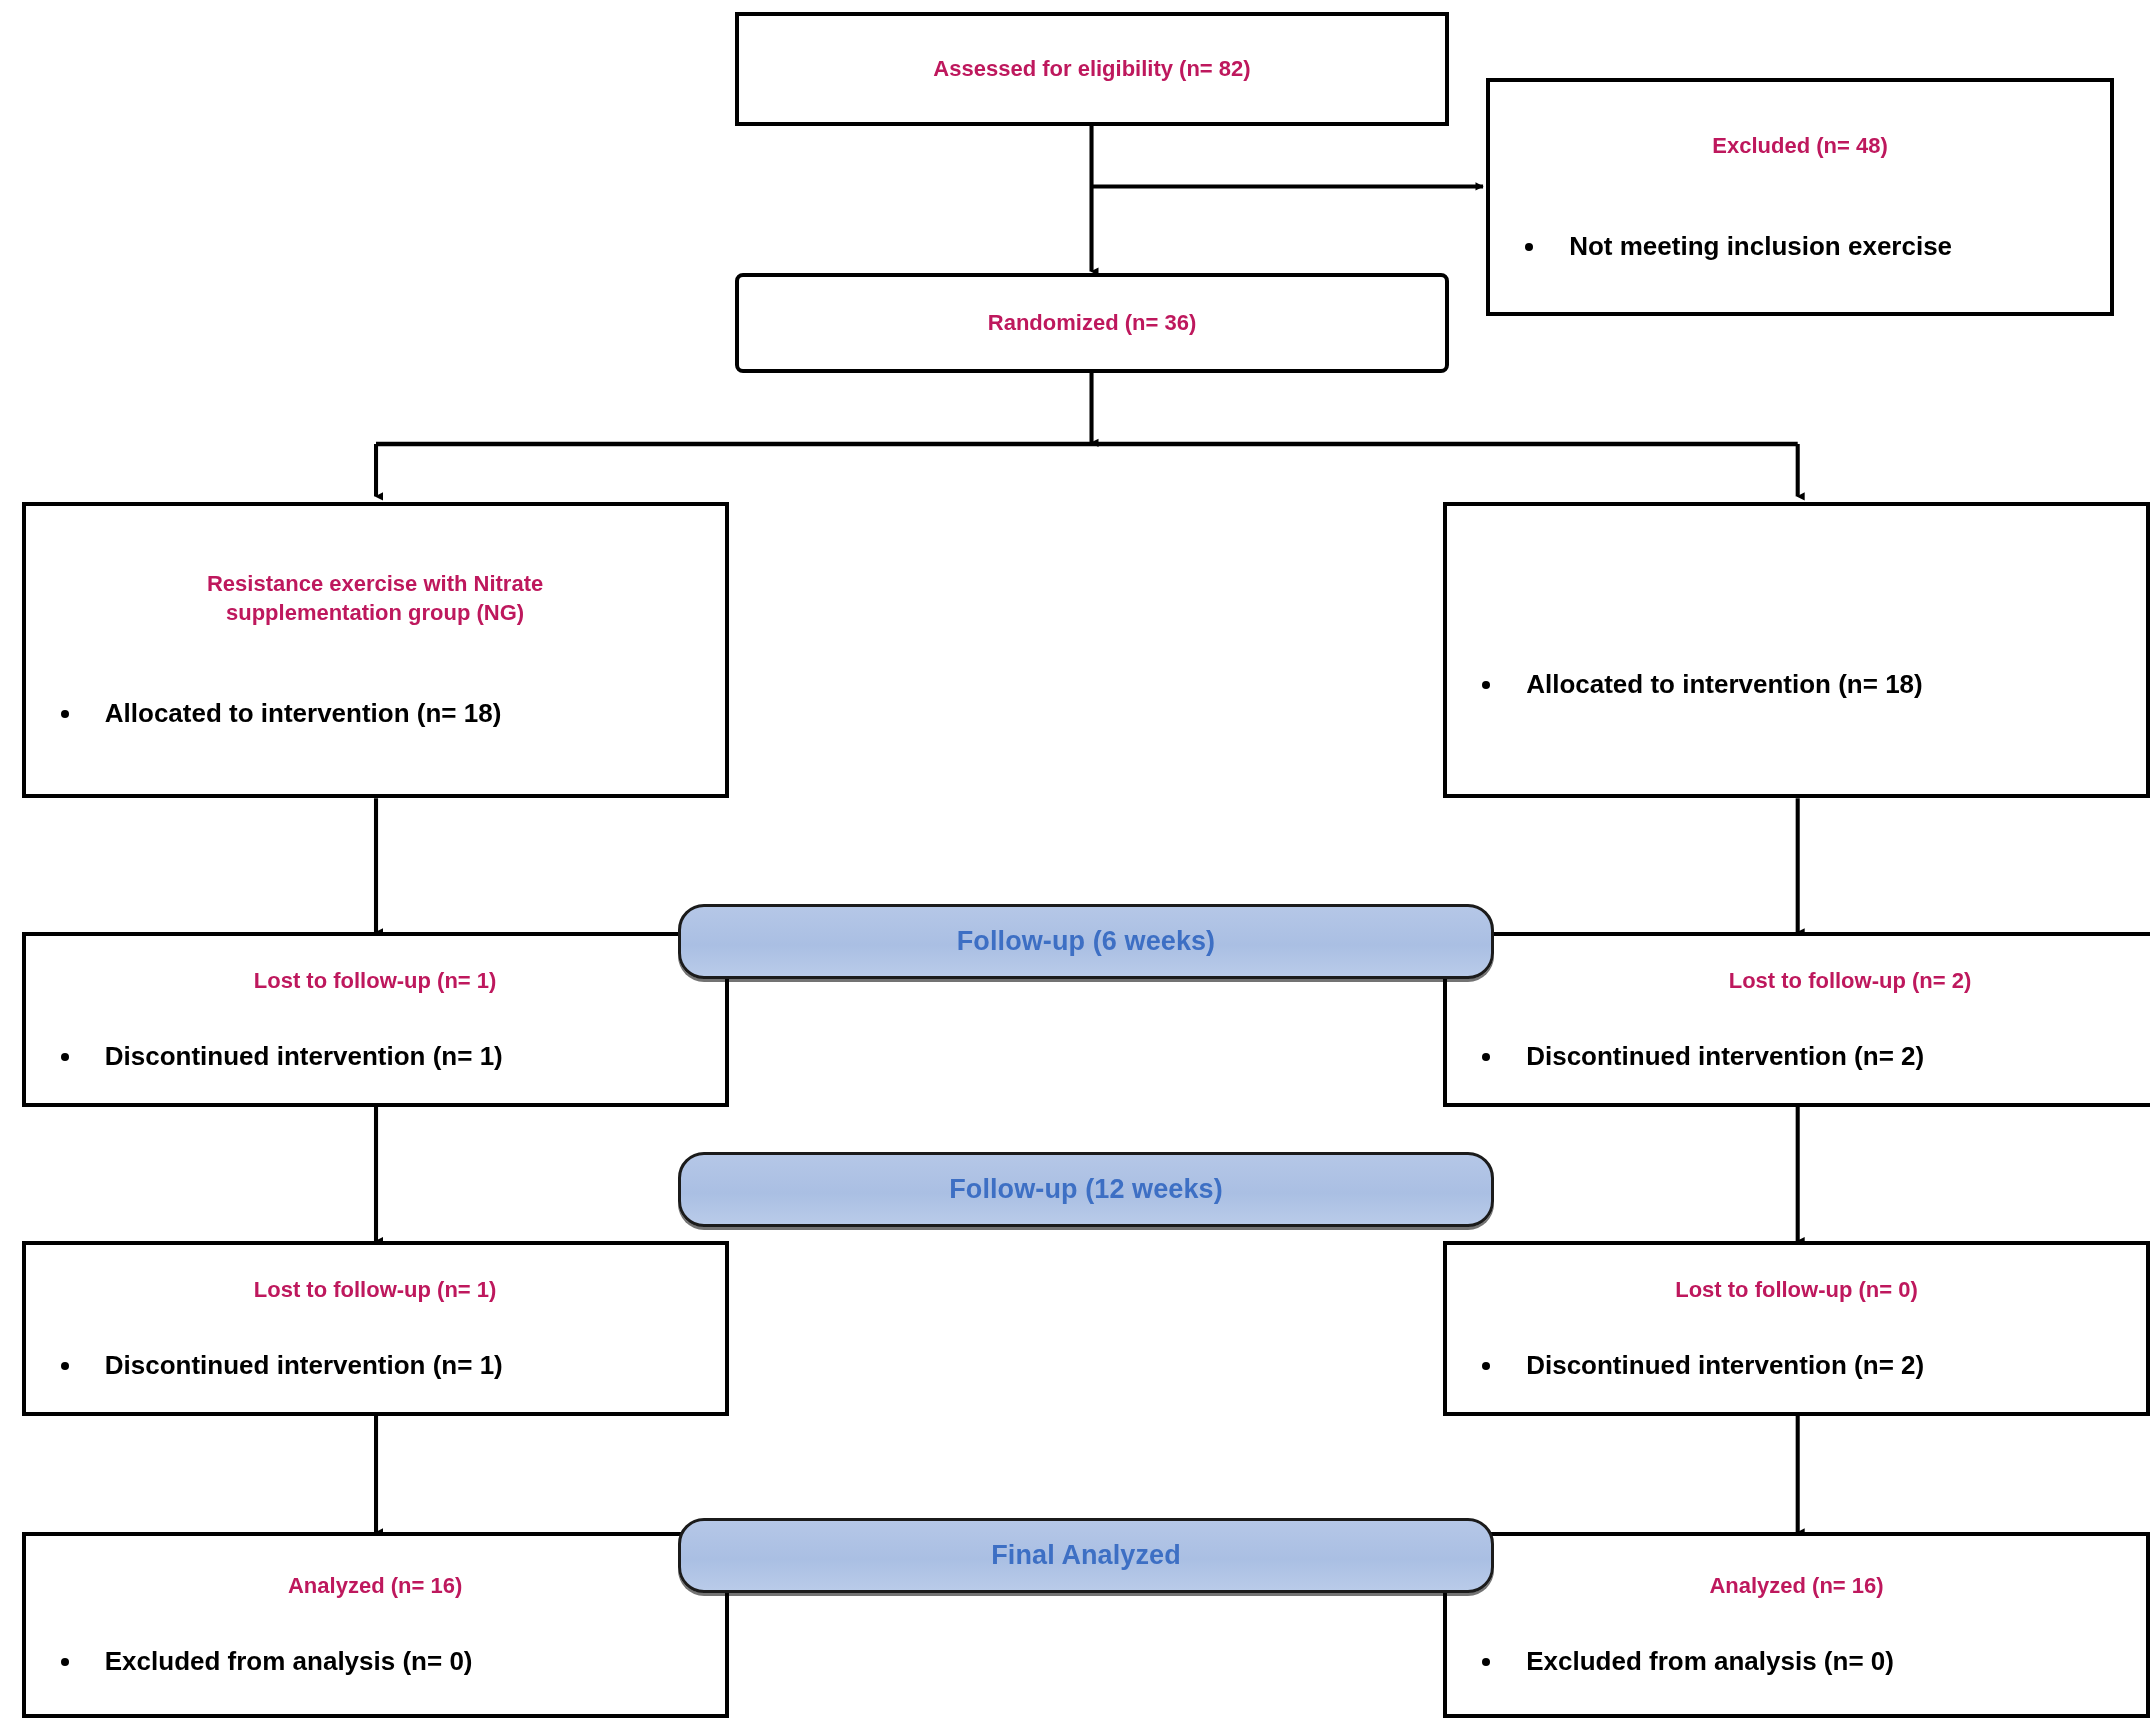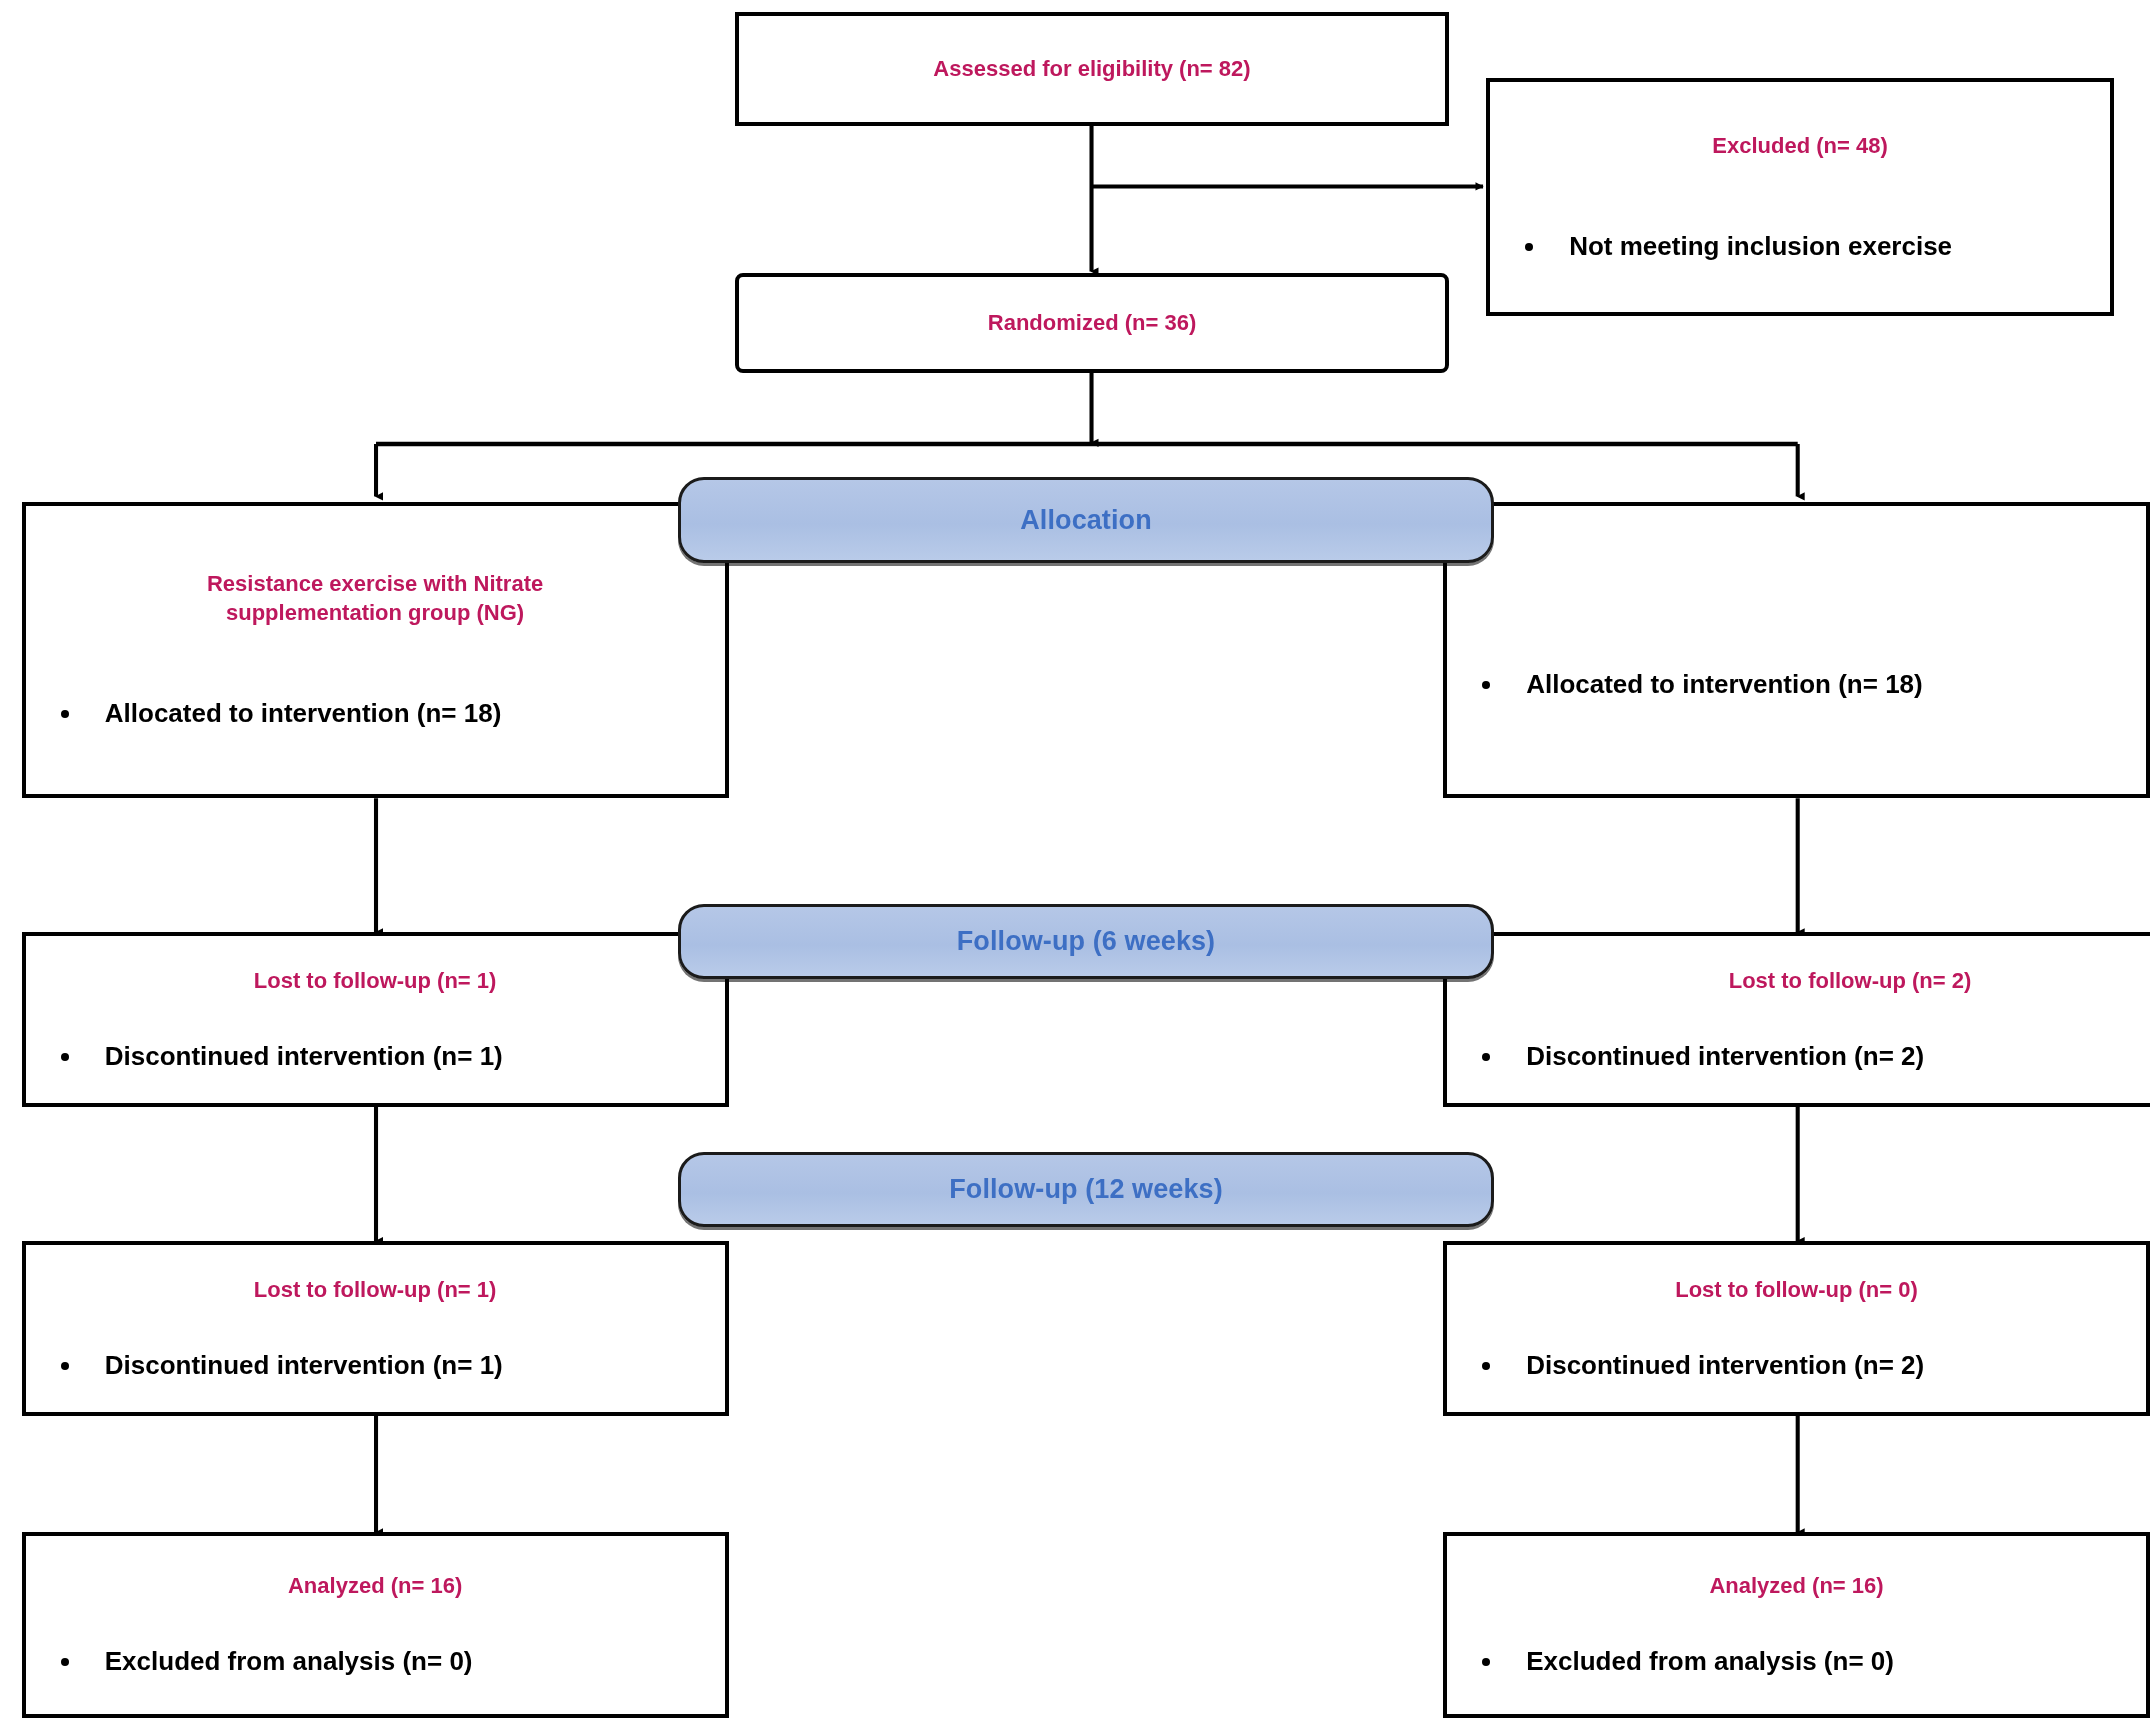--- a/index.html
+++ b/index.html
@@ -136,23 +136,20 @@
     <div class="bullet-row">
       <span class="bullet-dot"></span>
       <span class="bullet-text">Not meeting inclusion exercise</span>
     </div>
   </div>
 
   <div class="fbox" style="left:735px; top:273px; width:714px; height:100px;border-radius:8px;">
     <div class="title">Randomized (n= 36)</div>
   </div>
 
-  <div class="banner" style="left:678px; top:477px; width:816px; height:86px;">
-    <span class="banner-label">Allocation</span>
-  </div>
 
   <div class="fbox" style="left:21.6px; top:502px; width:707px; height:296px;">
     <div class="title">Resistance exercise with Nitrate
 supplementation group (NG)</div>
     <div class="gap-lg"></div>
     <div class="bullet-row">
       <span class="bullet-dot"></span>
       <span class="bullet-text">Allocated to intervention (n= 18)</span>
     </div>
   </div>
@@ -202,20 +199,23 @@
 
   <div class="fbox" style="left:1443px; top:1241px; width:707px; height:175px;">
     <div class="title">Lost to follow-up (n= 0)</div>
     <div class="gap-md"></div>
     <div class="bullet-row">
       <span class="bullet-dot"></span>
       <span class="bullet-text">Discontinued intervention (n= 2)</span>
     </div>
   </div>
 
+  <div class="banner" style="left:678px; top:1518px; width:816px; height:75px;">
+    <span class="banner-label">Final Analyzed</span>
+  </div>
 
   <div class="fbox" style="left:21.6px; top:1532px; width:707px; height:186px;">
     <div class="title">Analyzed (n= 16)</div>
     <div class="gap-md"></div>
     <div class="bullet-row">
       <span class="bullet-dot"></span>
       <span class="bullet-text">Excluded from analysis (n= 0)</span>
     </div>
   </div>
 

